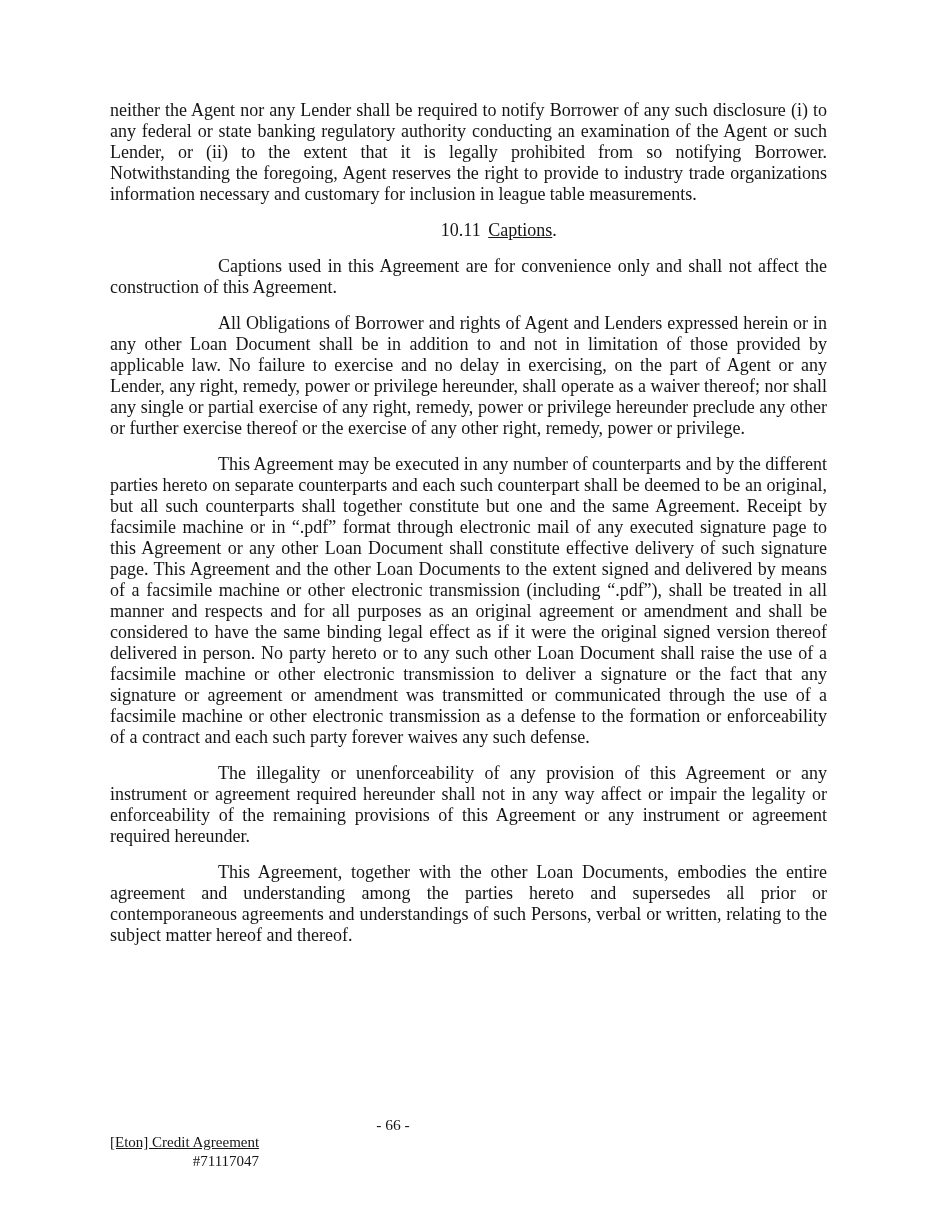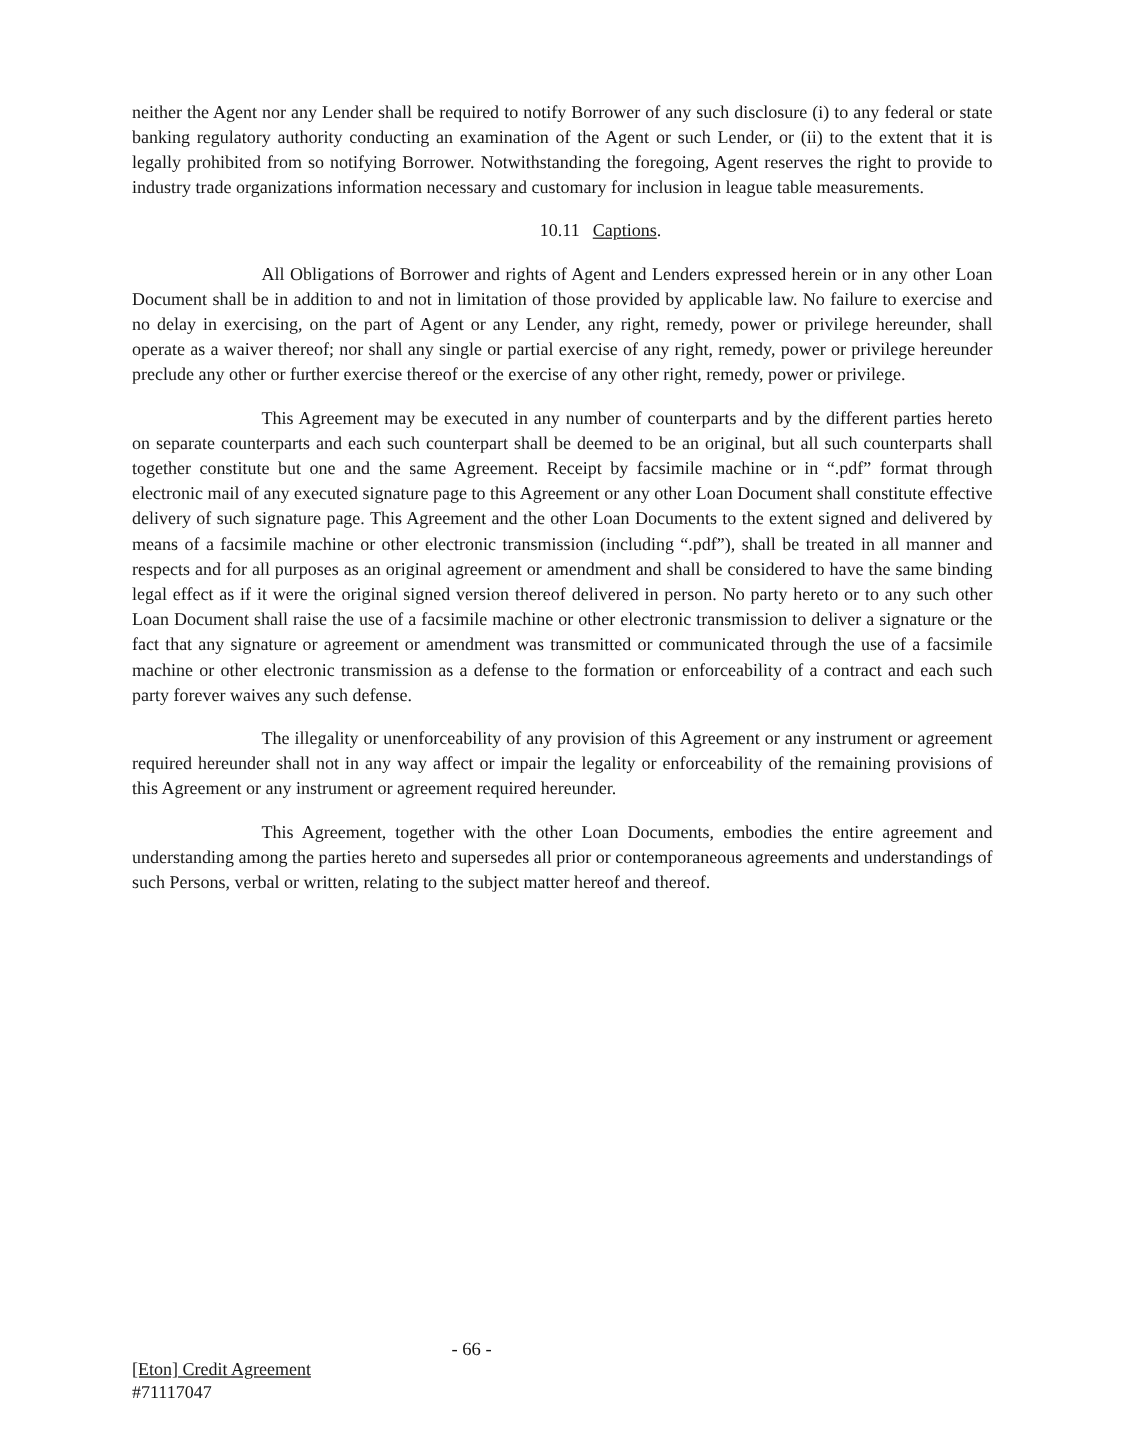--- a/index.html
+++ b/index.html
@@ -12,23 +12,23 @@
     width: 934px;
     height: 1208px;
     background: #ffffff;
     overflow: hidden;
     font-family: "Liberation Serif", serif;
     color: #151515;
   }
   .content {
     position: absolute;
     left: 110px;
-    top: 84px;
+    top: 100px;
     width: 717px;
-    font-size: 15px;
+    font-size: 18px;
     line-height: 21px;
     text-align: justify;
   }
   .block {
     margin: 0 0 15px 0;
   }
   .para {
     text-indent: 108px;
   }
   .para-noindent {
@@ -53,38 +53,39 @@
     text-align: center;
     font-size: 15.5px;
     line-height: 19px;
   }
   .footer-id {
     position: absolute;
     left: 110px;
     top: 1133px;
     font-size: 15px;
     line-height: 19px;
-    text-align: left;
+    text-align: right;
   }
   .footer-title {
     text-decoration: underline;
   }
 </style>
 </head>
 <body>
 
 <div class="page">
 
   <div class="content">
 
     <p class="block para para-noindent">neither the Agent nor any Lender shall be required to notify Borrower of any such disclosure (i) to any federal or state banking regulatory authority conducting an examination of the Agent or such Lender, or (ii) to the extent that it is legally prohibited from so notifying Borrower.  Notwithstanding the foregoing, Agent reserves the right to provide to industry trade organizations information necessary and customary for inclusion in league table measurements.</p>
 
     <div class="block sec-heading">
       <span class="sec-num">10.11</span><span class="sec-title">Captions</span><span>.</span>
     </div>
+    <p class="block para">Captions used in this Agreement are for convenience only and shall not affect the construction of this Agreement.</p>
 
     <p class="block para">All Obligations of Borrower and rights of Agent and Lenders expressed herein or in any other Loan Document shall be in addition to and not in limitation of those provided by applicable law.  No failure to exercise and no delay in exercising, on the part of Agent or any Lender, any right, remedy, power or privilege hereunder, shall operate as a waiver thereof; nor shall any single or partial exercise of any right, remedy, power or privilege hereunder preclude any other or further exercise thereof or the exercise of any other right, remedy, power or privilege.</p>
 
     <p class="block para">This Agreement may be executed in any number of counterparts and by the different parties hereto on separate counterparts and each such counterpart shall be deemed to be an original, but all such counterparts shall together constitute but one and the same Agreement.  Receipt by facsimile machine or in “.pdf” format through electronic mail of any executed signature page to this Agreement or any other Loan Document shall constitute effective delivery of such signature page.  This Agreement and the other Loan Documents to the extent signed and delivered by means of a facsimile machine or other electronic transmission (including “.pdf”), shall be treated in all manner and respects and for all purposes as an original agreement or amendment and shall be considered to have the same binding legal effect as if it were the original signed version thereof delivered in person.  No party hereto or to any such other Loan Document shall raise the use of a facsimile machine or other electronic transmission to deliver a signature or the fact that any signature or agreement or amendment was transmitted or communicated through the use of a facsimile machine or other electronic transmission as a defense to the formation or enforceability of a contract and each such party forever waives any such defense.</p>
 
     <p class="block para">The illegality or unenforceability of any provision of this Agreement or any instrument or agreement required hereunder shall not in any way affect or impair the legality or enforceability of the remaining provisions of this Agreement or any instrument or agreement required hereunder.</p>
 
     <p class="block para">This Agreement, together with the other Loan Documents, embodies the entire agreement and understanding among the parties hereto and supersedes all prior or contemporaneous agreements and understandings of such Persons, verbal or written, relating to the subject matter hereof and thereof.</p>
 
   </div>

